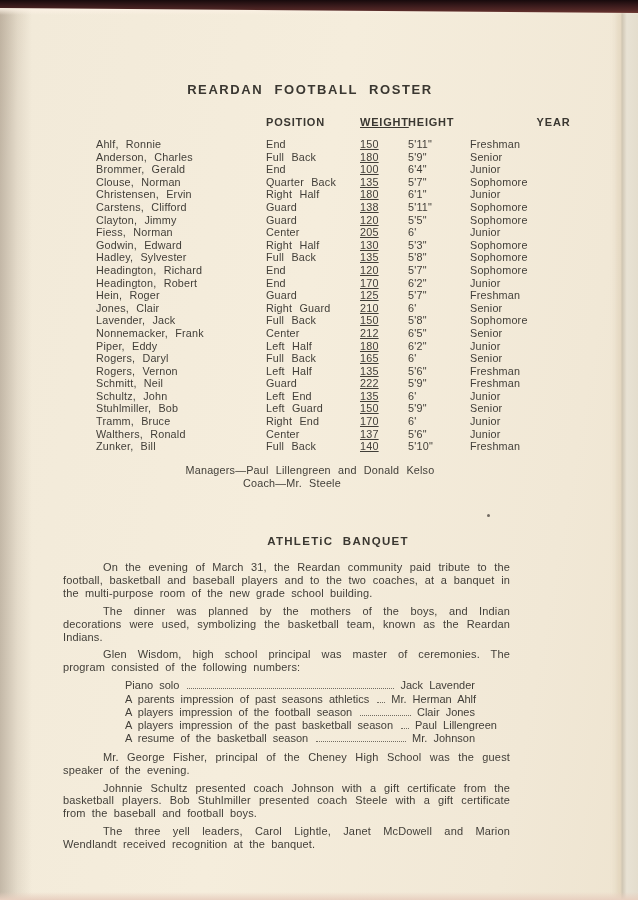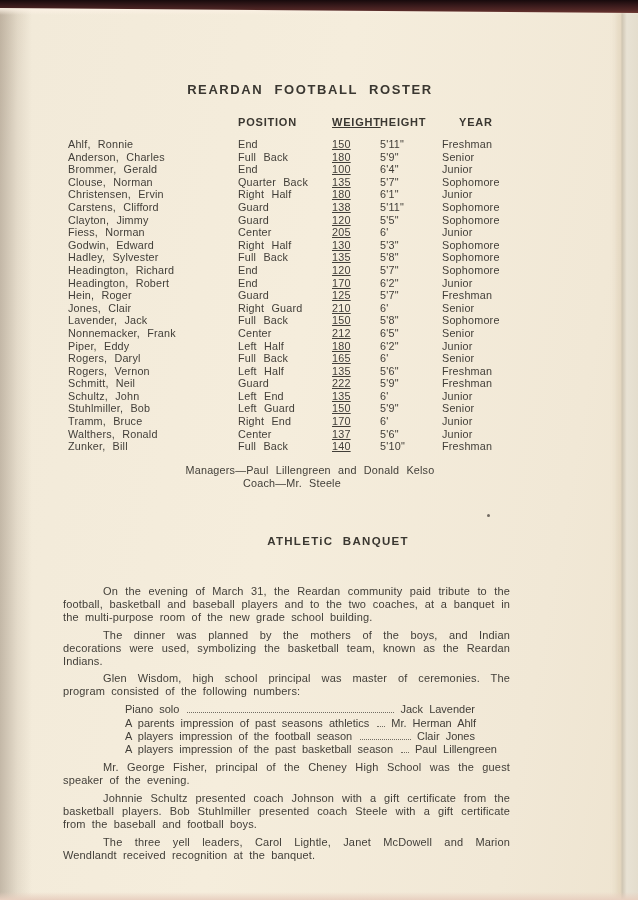--- a/index.html
+++ b/index.html
@@ -47,41 +47,41 @@
     position:absolute;top:82px;left:0;width:620px;margin:0;z-index:2;
     text-align:center;font-size:13px;font-weight:bold;
     letter-spacing:1.6px;word-spacing:6px;color:#3a3731;
   }
   .roster{
     position:absolute;top:116px;left:0;width:620px;z-index:2;
     font-size:10.8px;letter-spacing:.2px;color:#413e38;
   }
   .row{
     display:flex;align-items:baseline;height:12.6px;
-    padding-left:68px;word-spacing:4px;white-space:nowrap;
+    padding-left:96px;word-spacing:4px;white-space:nowrap;
   }
   .row.header{height:auto;margin-bottom:10px;font-weight:bold;letter-spacing:.8px;font-size:11px;color:#3a3731;}
   .c-name{width:170px;}
   .c-pos{width:94px;}
   .c-wt{width:48px;text-decoration:underline;}
   .c-ht{width:60px;}
   .c-yr{flex:1;padding-left:2px;}
-  .yr-hdr{padding-left:19px;}
+  .yr-hdr{padding-left:19px;text-align:center;}
   .managers{margin-top:11px;text-align:center;word-spacing:4px;}
   .coach{margin-top:1px;text-align:center;word-spacing:4px;transform:translateX(-18px);}
 
   
   .banquet-title{
     position:absolute;top:535px;left:0;width:620px;margin:0;z-index:2;
     text-align:center;font-size:11.5px;font-weight:bold;
     letter-spacing:1.3px;word-spacing:5px;color:#3a3731;padding-left:28px;
   }
   .banquet{
     position:absolute;top:561px;left:63px;width:447px;z-index:2;
-    font-size:11px;line-height:12.9px;color:#413e38;margin-top:24px;
+    font-size:11px;line-height:12.9px;color:#413e38;
   }
   .para{
     margin:0 0 5px 0;text-align:justify;text-indent:40px;
     word-spacing:3px;letter-spacing:.15px;
   }
   .program{margin:1px 0 5px 62px;width:350px;}
   .program-row{display:flex;align-items:baseline;line-height:13.3px;white-space:nowrap;}
   .leader{flex:1;margin:0 6px 2.5px 8px;border-bottom:1.5px dotted #716c62;min-width:8px;}
   .p-label,.p-name{word-spacing:3px;}
 </style>
@@ -347,20 +347,25 @@
           <span class="leader"></span>
           <span class="p-name">Clair Jones</span>
         </div>
 
         <div class="program-row">
           <span class="p-label">A players impression of the past basketball season</span>
           <span class="leader"></span>
           <span class="p-name">Paul Lillengreen</span>
         </div>
 
+        <div class="program-row">
+          <span class="p-label">A resume of the basketball season</span>
+          <span class="leader"></span>
+          <span class="p-name">Mr. Johnson</span>
+        </div>
       </div>
 
     <div>
 
         <p class="para">Mr. George Fisher, principal of the Cheney High School was the guest speaker of the evening.</p>
 
         <p class="para">Johnnie Schultz presented coach Johnson with a gift certificate from the basketball players. Bob Stuhlmiller presented coach Steele with a gift certificate from the baseball and football boys.</p>
 
         <p class="para">The three yell leaders, Carol Lightle, Janet McDowell and Marion Wendlandt received recognition at the banquet.</p>
       </div>

